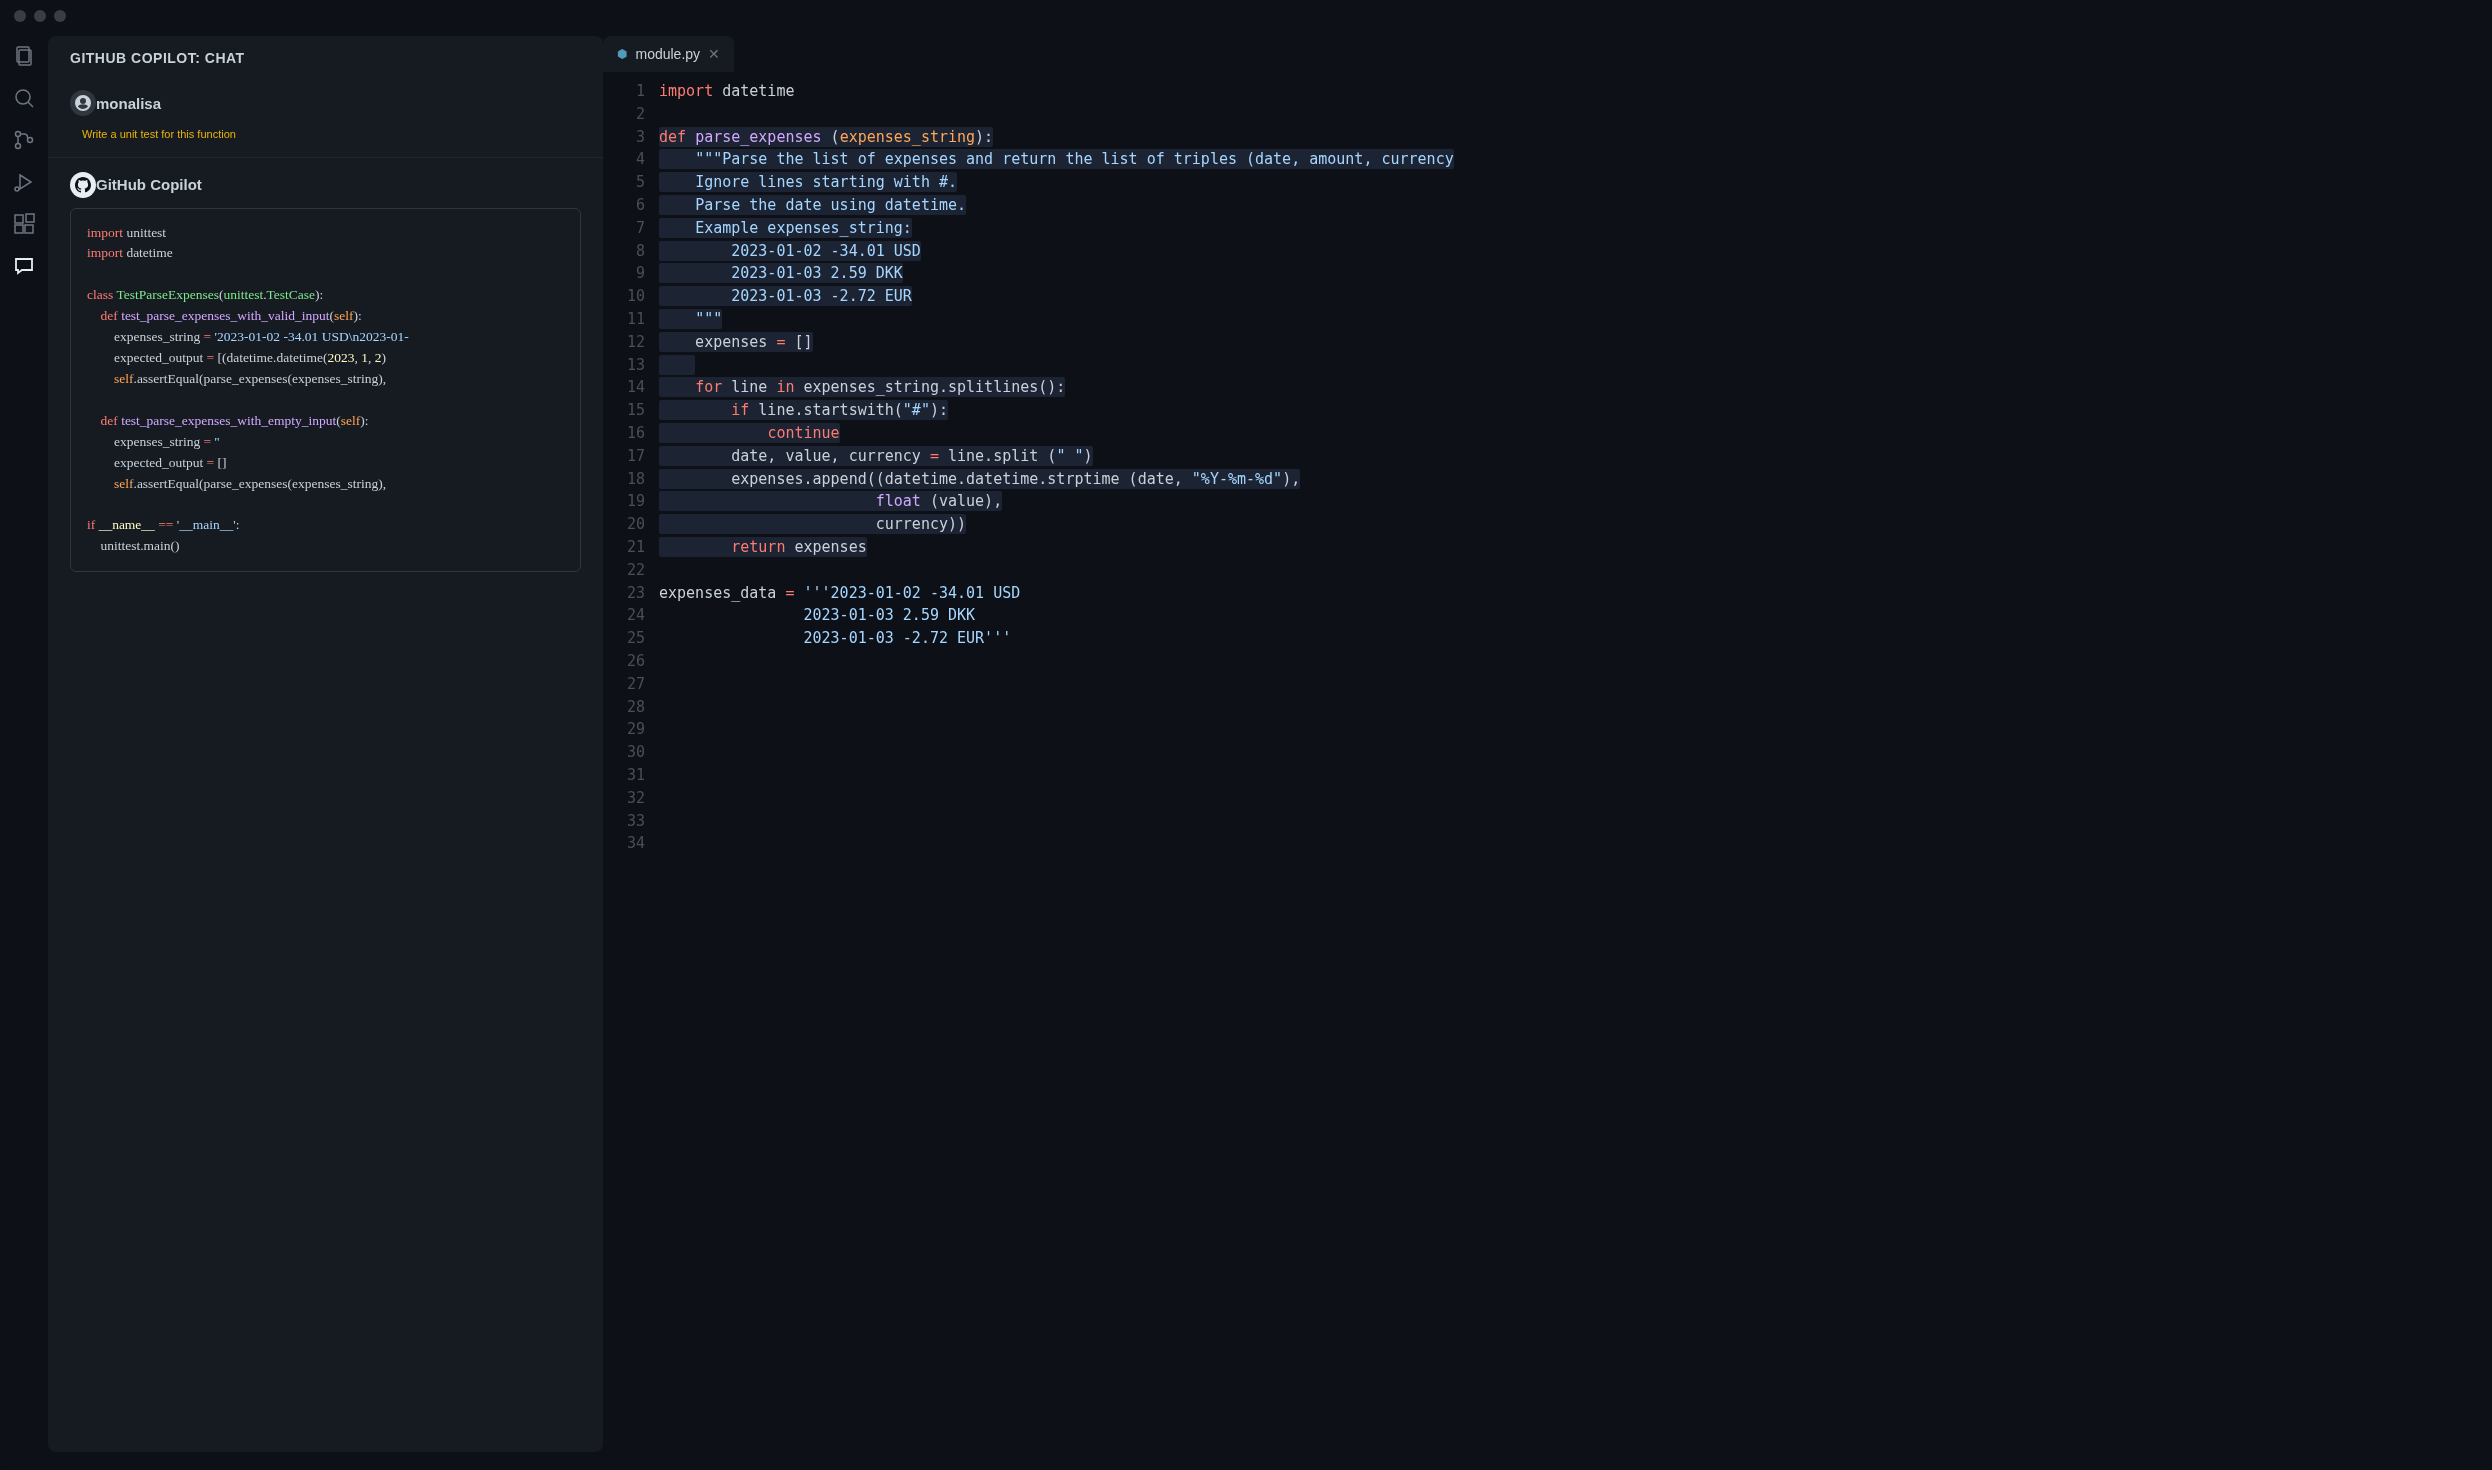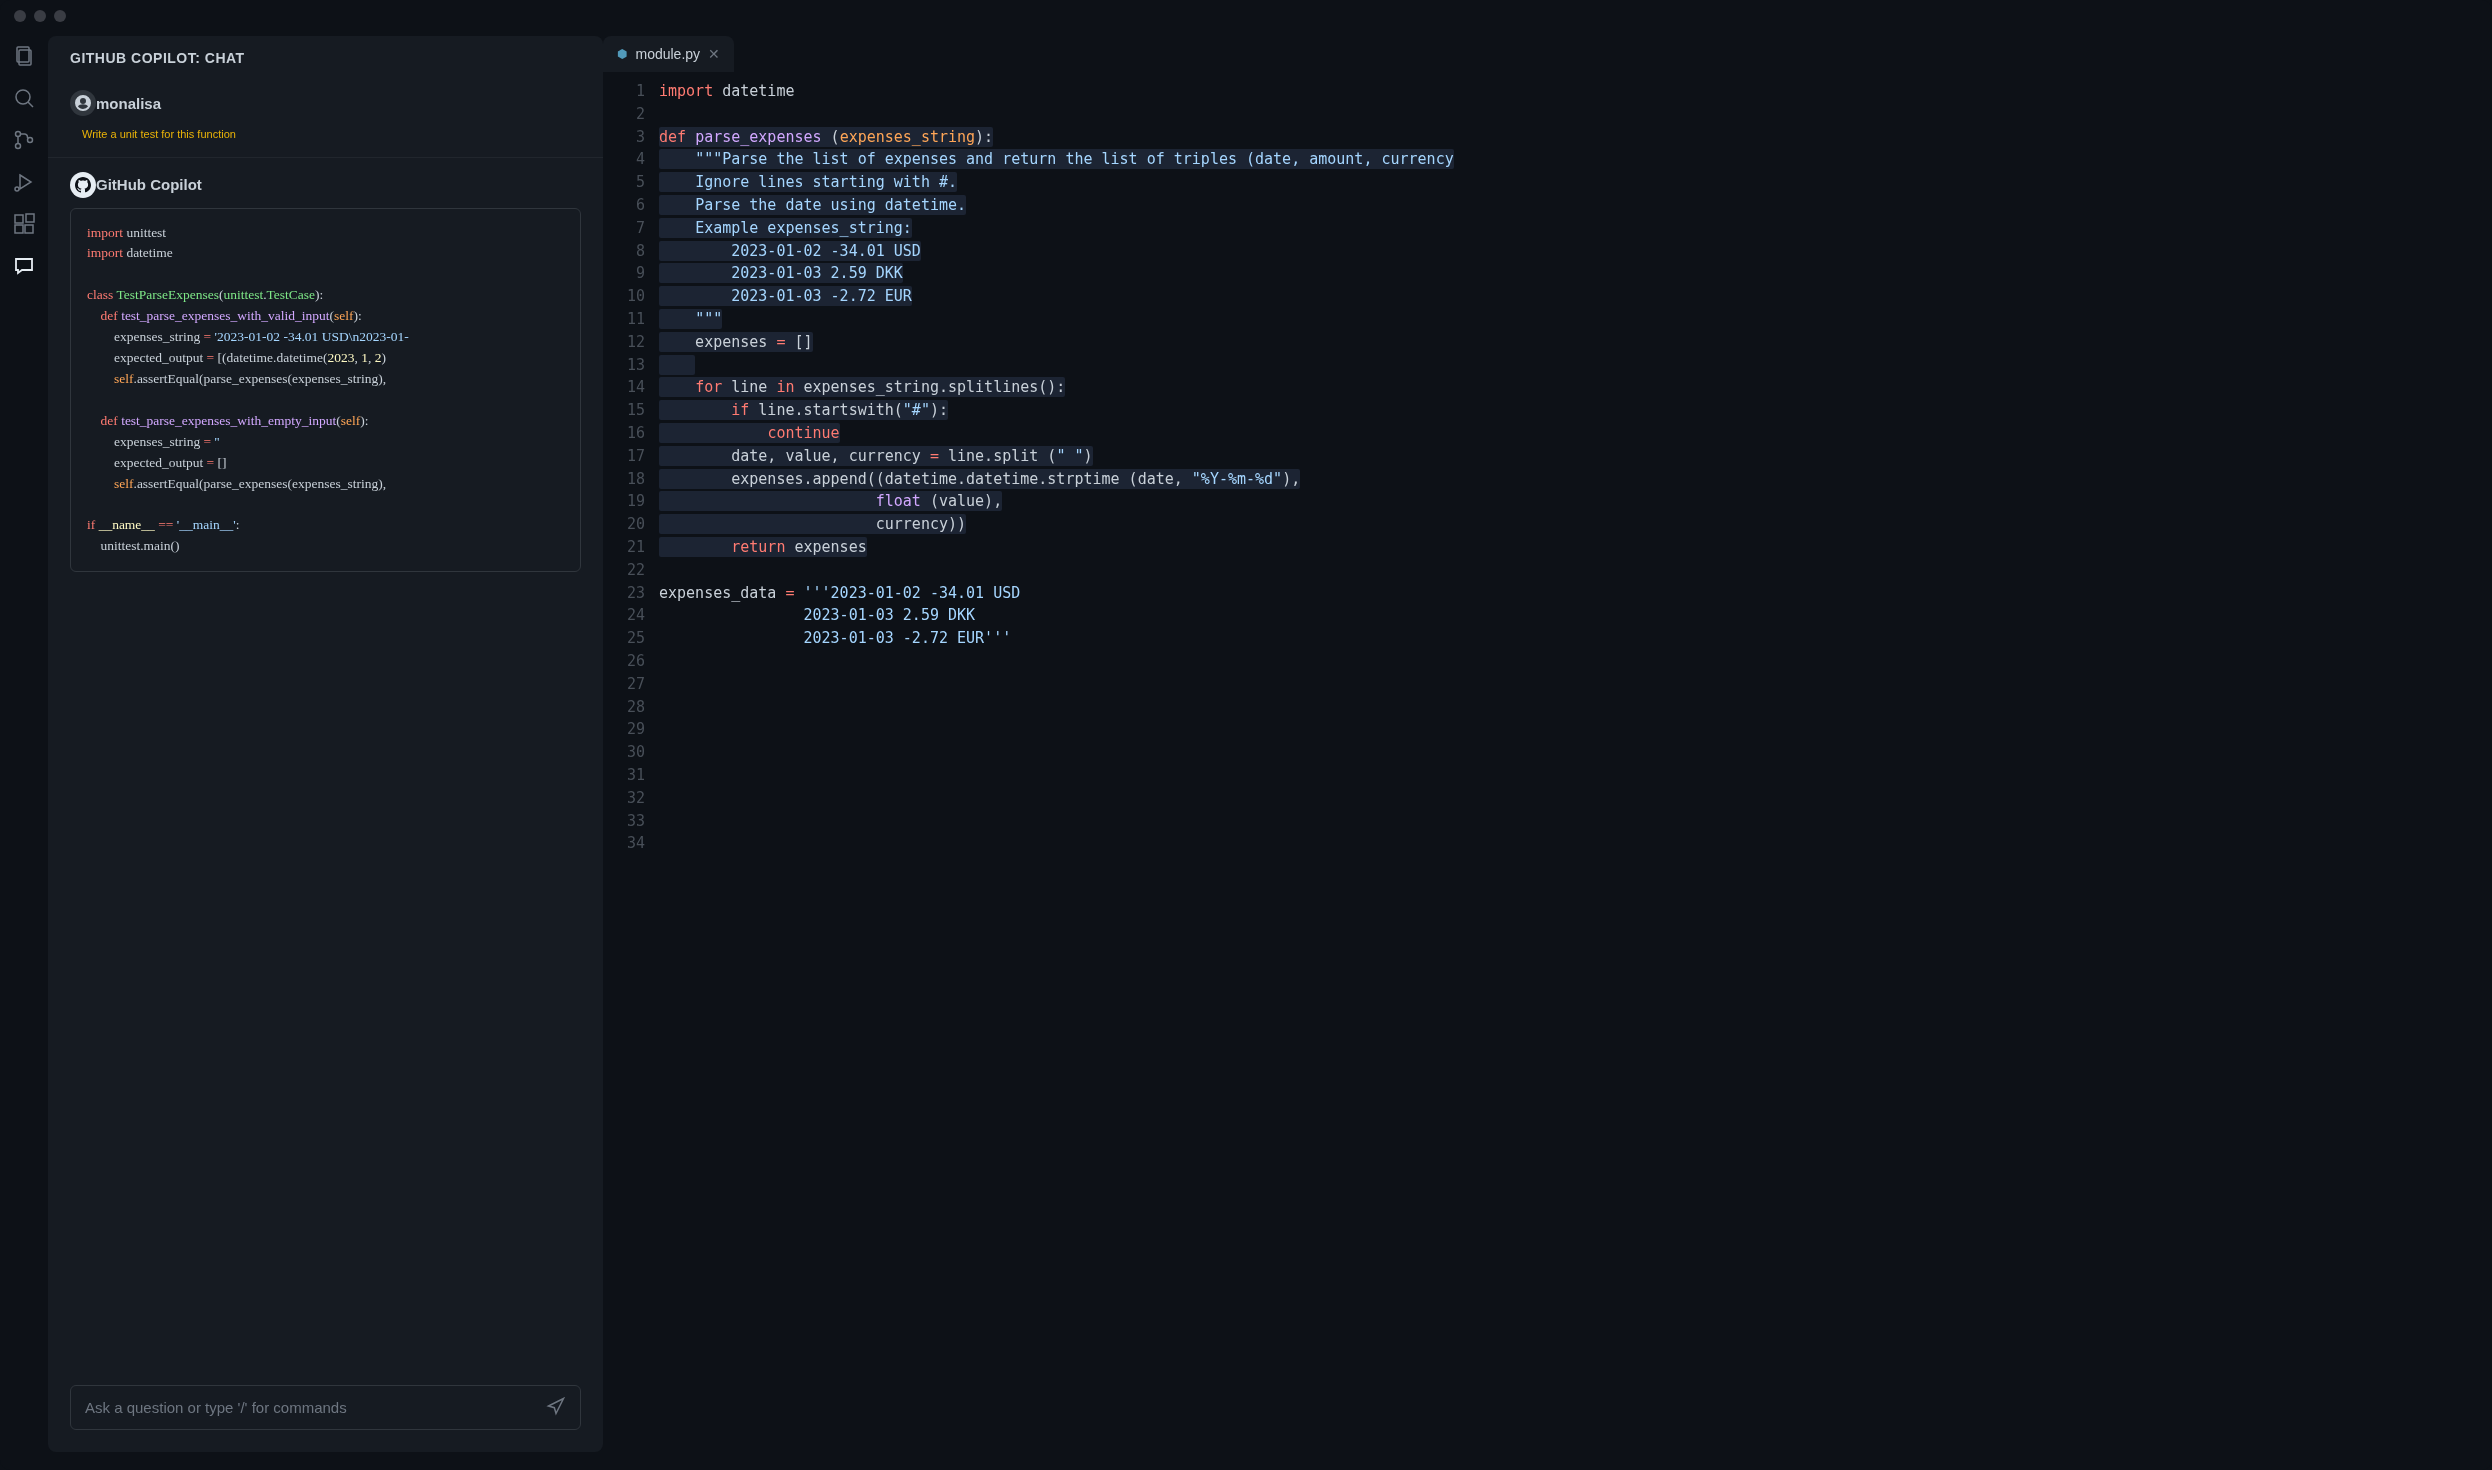--- a/index.html
+++ b/index.html
@@ -284,30 +284,20 @@
             <div class="avatar copilot">
               <svg viewBox="0 0 16 16" fill="#0d1117">
                   <path d="M8 0C3.6 0 0 3.6 0 8c0 3.5 2.3 6.5 5.5 7.6.4.1.5-.2.5-.4v-1.5c-2.2.5-2.7-1-2.7-1-.4-.9-.9-1.2-.9-1.2-.7-.5.1-.5.1-.5.8.1 1.2.8 1.2.8.7 1.2 1.9.9 2.3.7.1-.5.3-.9.5-1.1-1.8-.2-3.6-.9-3.6-4 0-.9.3-1.6.8-2.2-.1-.2-.4-1 .1-2.1 0 0 .7-.2 2.2.8.6-.2 1.3-.3 2-.3s1.4.1 2 .3c1.5-1 2.2-.8 2.2-.8.4 1.1.2 1.9.1 2.1.5.6.8 1.3.8 2.2 0 3.1-1.9 3.8-3.6 4 .3.2.5.7.5 1.4v2.1c0 .2.1.5.5.4C13.7 14.5 16 11.5 16 8c0-4.4-3.6-8-8-8z"></path>
                 </svg>
             </div>
             <span class="username">GitHub Copilot</span>
           </div>
           <div class="code-block" id="chat-code"><div><span class="kw">import</span><span class="id"> unittest</span></div><div><span class="kw">import</span><span class="id"> datetime</span></div><div>&nbsp;</div><div><span class="kw">class</span><span class="id"> </span><span class="cls">TestParseExpenses</span><span class="id">(</span><span class="cls">unittest</span><span class="id">.</span><span class="cls">TestCase</span><span class="id">):</span></div><div><span class="id">    </span><span class="kw">def</span><span class="id"> </span><span class="fn">test_parse_expenses_with_valid_input</span><span class="id">(</span><span class="prm">self</span><span class="id">):</span></div><div><span class="id">        expenses_string </span><span class="op">=</span><span class="id"> </span><span class="st">'2023-01-02 -34.01 USD\n2023-01-</span></div><div><span class="id">        expected_output </span><span class="op">=</span><span class="id"> [(datetime.datetime(</span><span class="nm">2023</span><span class="id">, </span><span class="nm">1</span><span class="id">, </span><span class="nm">2</span><span class="id">)</span></div><div><span class="id">        </span><span class="prm">self</span><span class="id">.assertEqual(parse_expenses(expenses_string),</span></div><div>&nbsp;</div><div><span class="id">    </span><span class="kw">def</span><span class="id"> </span><span class="fn">test_parse_expenses_with_empty_input</span><span class="id">(</span><span class="prm">self</span><span class="id">):</span></div><div><span class="id">        expenses_string </span><span class="op">=</span><span class="id"> </span><span class="st">''</span></div><div><span class="id">        expected_output </span><span class="op">=</span><span class="id"> []</span></div><div><span class="id">        </span><span class="prm">self</span><span class="id">.assertEqual(parse_expenses(expenses_string),</span></div><div>&nbsp;</div><div><span class="kw">if</span><span class="id"> </span><span class="nm">__name__</span><span class="id"> </span><span class="op">==</span><span class="id"> </span><span class="st">'__main__'</span><span class="id">:</span></div><div><span class="id">    unittest.main()</span></div></div>
         </div>
 
-      </div>
-      <div class="chat-input-wrap">
-        <div class="chat-input">
-          <input type="text" placeholder="Ask a question or type '/' for commands" style="">
-          <span class="send-icon">
-            <svg width="20" height="20" viewBox="0 0 24 24" fill="none" stroke="currentColor" stroke-width="1.8">
-                <path d="M3 12l18-9-9 18-2-7-7-2z"></path>
-              </svg>
-          </span>
-        </div>
       </div>
     </div>
 
     <div class="editor-pane">
       <div class="tabbar">
         <div class="tab">
           <span class="py-icon">⬢</span>
           <span>module.py</span>
           <span class="close">✕</span>
         </div>

